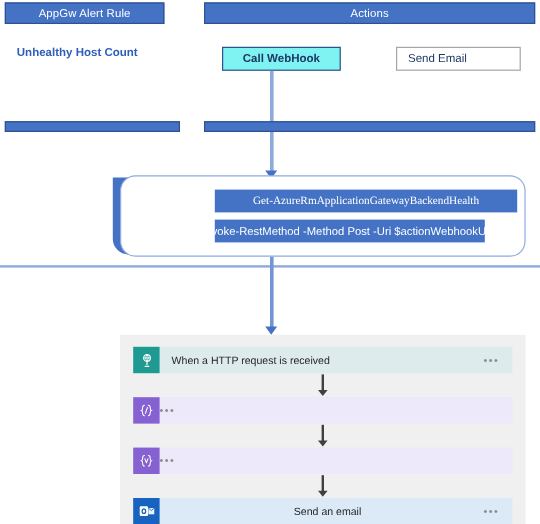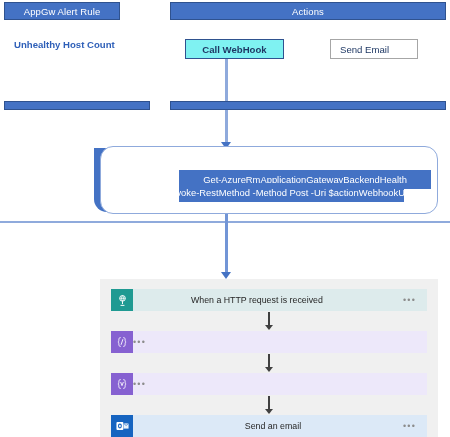--- a/index.html
+++ b/index.html
@@ -15,21 +15,21 @@
   
   .hdr{
     box-sizing:border-box;
     background:#4472C4;
     border:1px solid #2F528F;
     color:#ffffff;
     font-size:9.5px;
     display:flex;align-items:center;justify-content:center;
     letter-spacing:.1px;
   }
-  .hdr-left{left:4px;top:2px;width:116px;height:18px;}
+  .hdr-left{left:4px;top:2px;width:133px;height:18px;}
   .hdr-right{left:170px;top:2px;width:276px;height:18px;}
 
   
   .alert-text{
     left:14px;top:39px;width:140px;
     color:#2E5FB8;
     font-size:9.6px;font-weight:bold;line-height:12.5px;
   }
 
   
@@ -41,21 +41,21 @@
   }
   .box-webhook{
     left:185px;top:39px;width:99px;
     background:#7FF2F2;
     border:1.3px solid #2F528F;
     color:#1F3864;
     font-weight:bold;
     justify-content:center;
   }
   .box-email{
-    left:330px;top:39px;width:88px;
+    left:330px;top:39px;width:104px;
     background:#ffffff;
     border:1px solid #A6A6A6;
     color:#1F3864;
     padding-left:9px;
   }
 
   
   .divider{
     box-sizing:border-box;
     background:#4472C4;
@@ -110,34 +110,34 @@
   .cmd{
     box-sizing:border-box;
     position:absolute;
     height:19px;
     background:#4472C4;
     color:#ffffff;
     font-size:9.4px;
     display:flex;align-items:center;justify-content:center;
     white-space:nowrap;
   }
-  .cmd-1{left:78px;top:23px;width:252px;}
+  .cmd-1{left:78px;top:11px;width:252px;font-family:Liberation Serif, serif;}
   .cmd-2{left:78px;top:36px;width:225px;}
 
   
   .flow-panel{
     left:100px;top:279px;width:338px;height:158px;
     background:#F0F0F0;
   }
   .flow-row{
     box-sizing:border-box;
     position:absolute;left:11px;width:316px;height:22px;
     display:flex;align-items:center;
   }
-  .fr-1{top:10px;background:#DDEBEC;gap:48px;}
+  .fr-1{top:10px;background:#DDEBEC;}
   .fr-2{top:52px;background:#EDE8FA;}
   .fr-3{top:94px;background:#EDE8FA;}
   .fr-4{top:136px;background:#DCE9F7;text-align:center;}
 
   .f-icon{
     width:22px;height:22px;
     flex:0 0 22px;
     display:flex;align-items:center;justify-content:center;
   }
   .ic-http{background:#1F9A92;}

